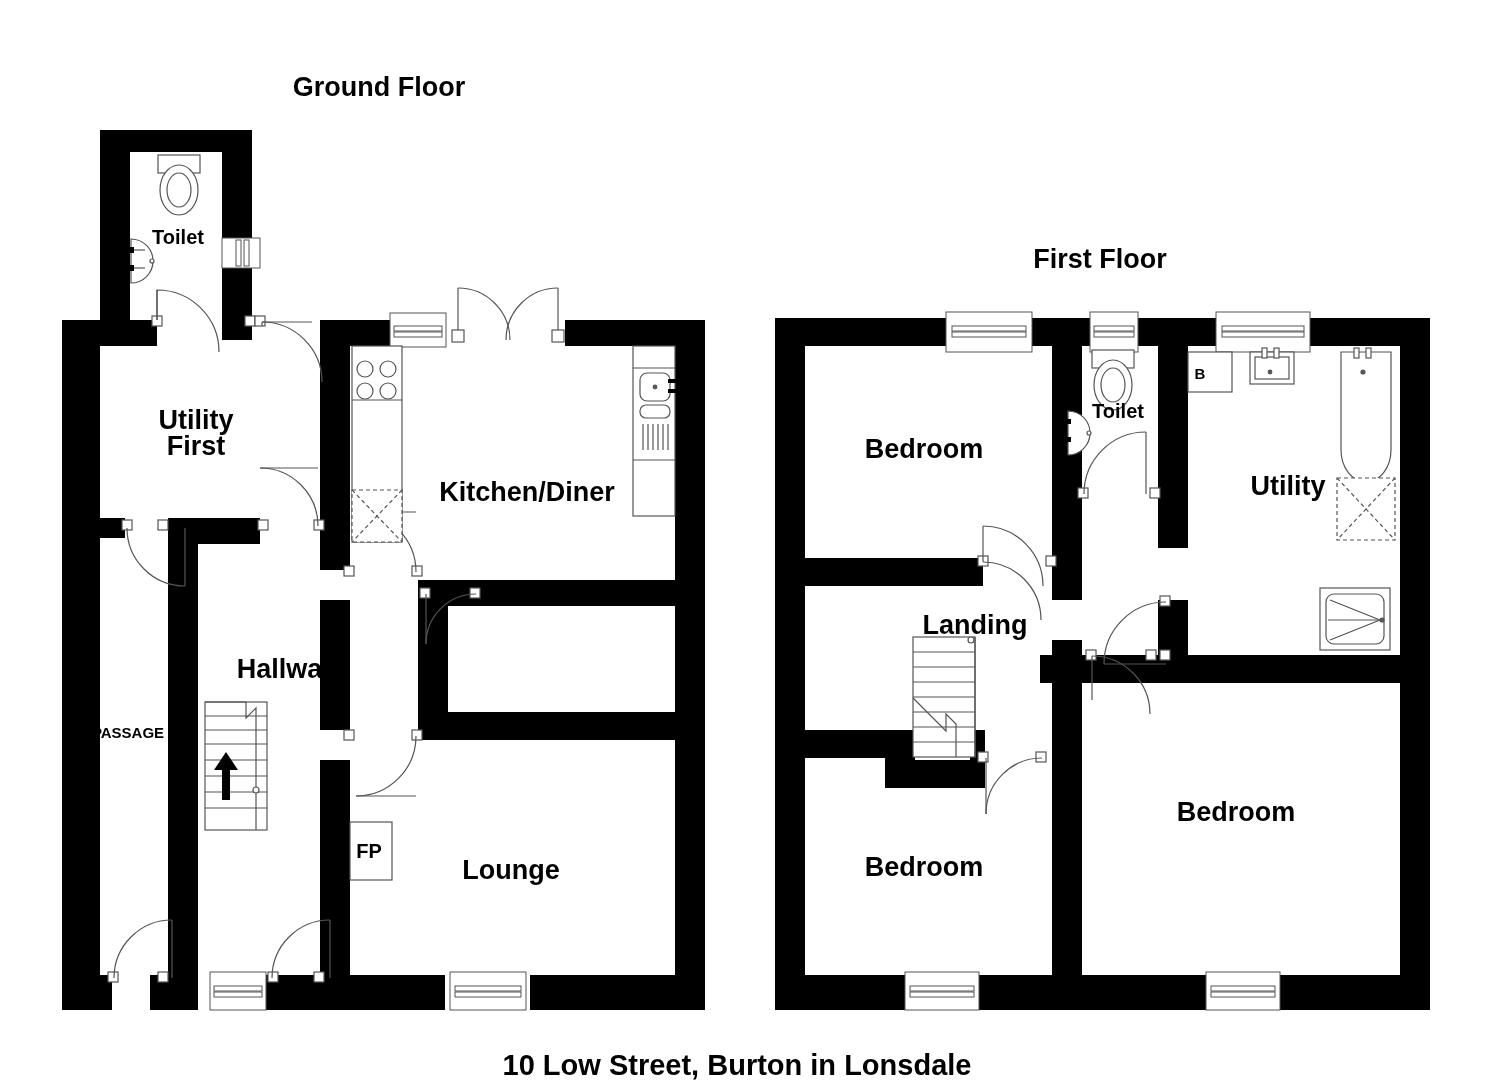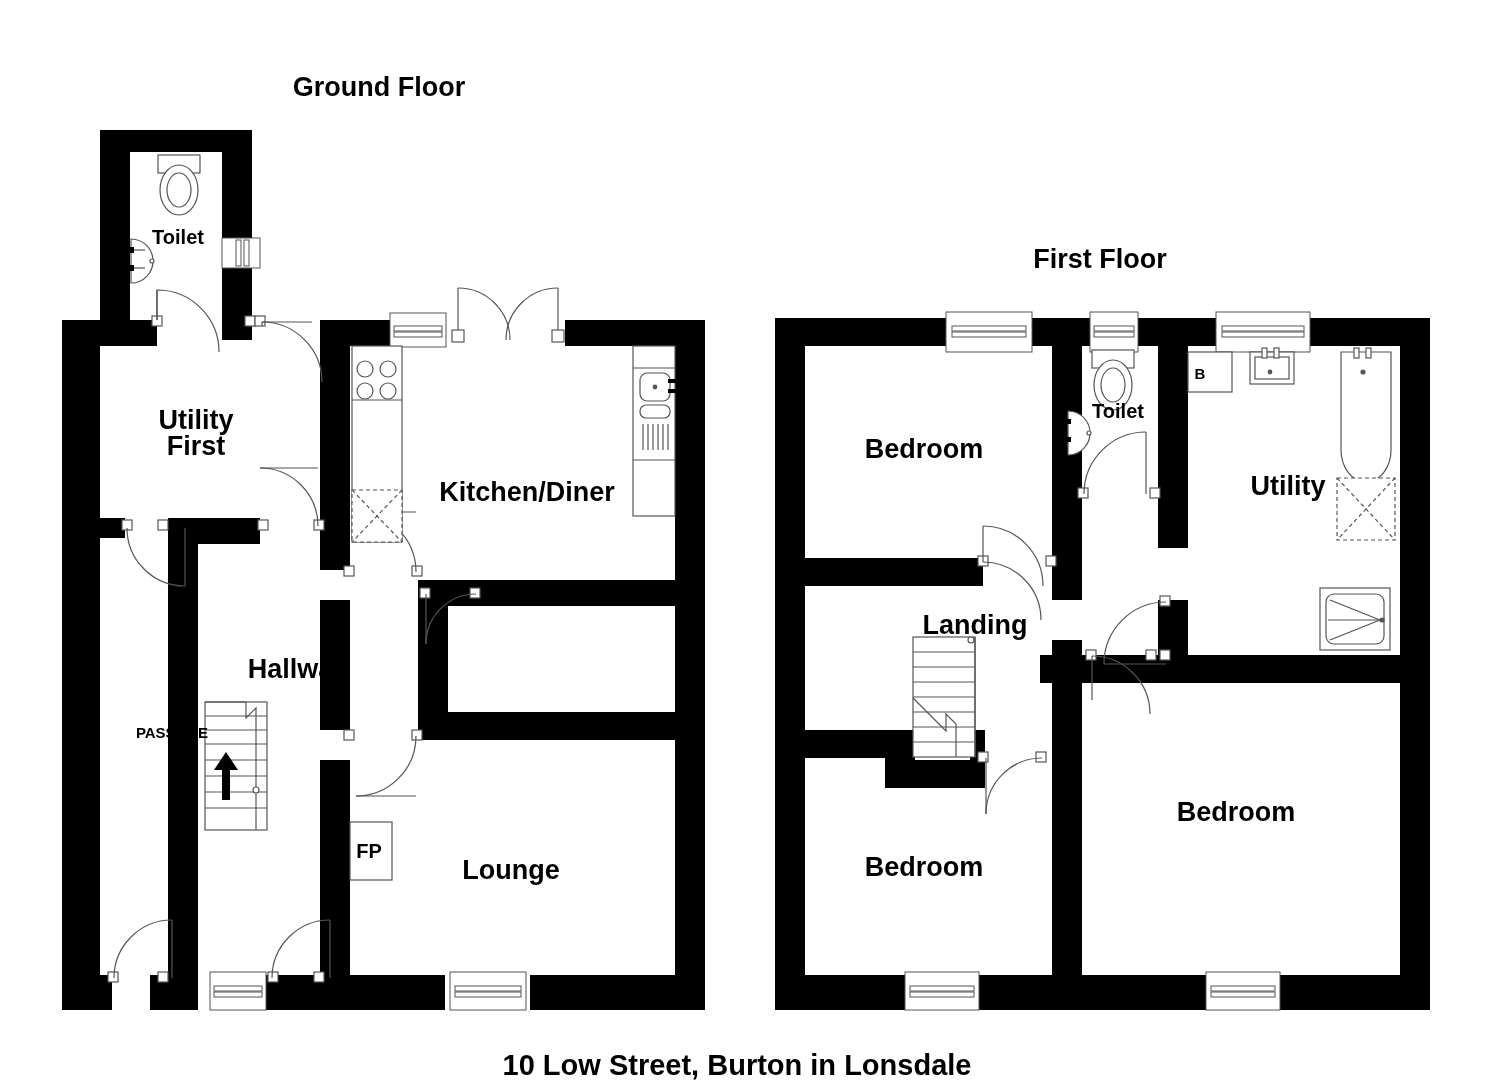--- a/index.html
+++ b/index.html
@@ -395,23 +395,23 @@
 
 <div class="lbl t-floor" style="left:379px;top:88px;">Ground Floor</div>
 
 <div class="lbl t-floor" style="left:1100px;top:260px;">First Floor</div>
 
 <div class="lbl t-small" style="left:178px;top:238px;">Toilet</div>
 
 <div class="lbl t-room" style="left:196px;top:421px;">Utility</div>
 <div class="lbl t-room" style="left:196px;top:447px;">First</div>
 
-<div class="lbl t-tiny" style="left:128px;top:733px;margin-left:44px;">PASSAGE</div>
-
-<div class="lbl t-room" style="left:287px;top:670px;margin-left:11px;">Hallway</div>
+<div class="lbl t-tiny" style="left:128px;top:733px;">PASSAGE</div>
+
+<div class="lbl t-room" style="left:287px;top:670px;">Hallway</div>
 
 <div class="lbl t-room" style="left:527px;top:493px;">Kitchen/Diner</div>
 
 <div class="lbl t-room" style="left:511px;top:871px;">Lounge</div>
 
 <div class="lbl t-small" style="left:369px;top:852px;">FP</div>
 
 <div class="lbl t-room" style="left:924px;top:450px;">Bedroom</div>
 
 <div class="lbl t-small" style="left:1118px;top:412px;">Toilet</div>

